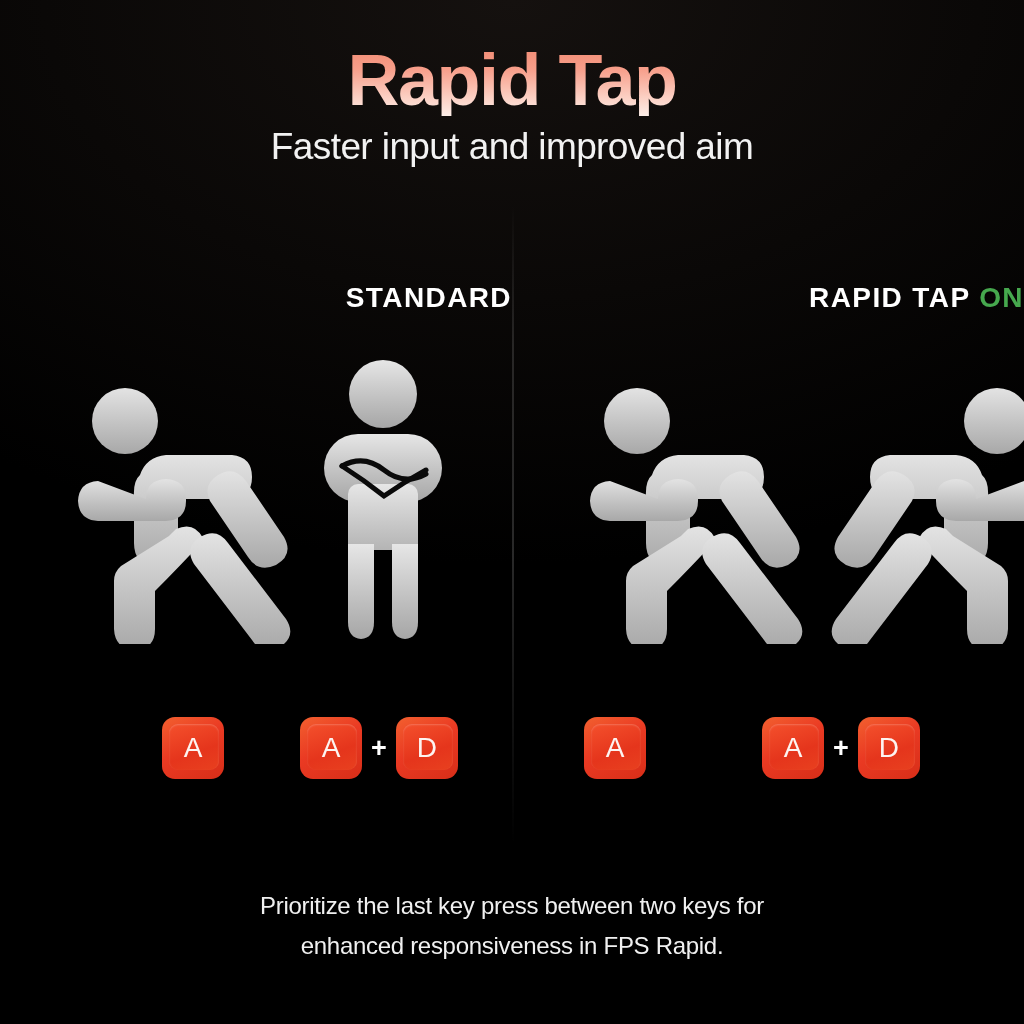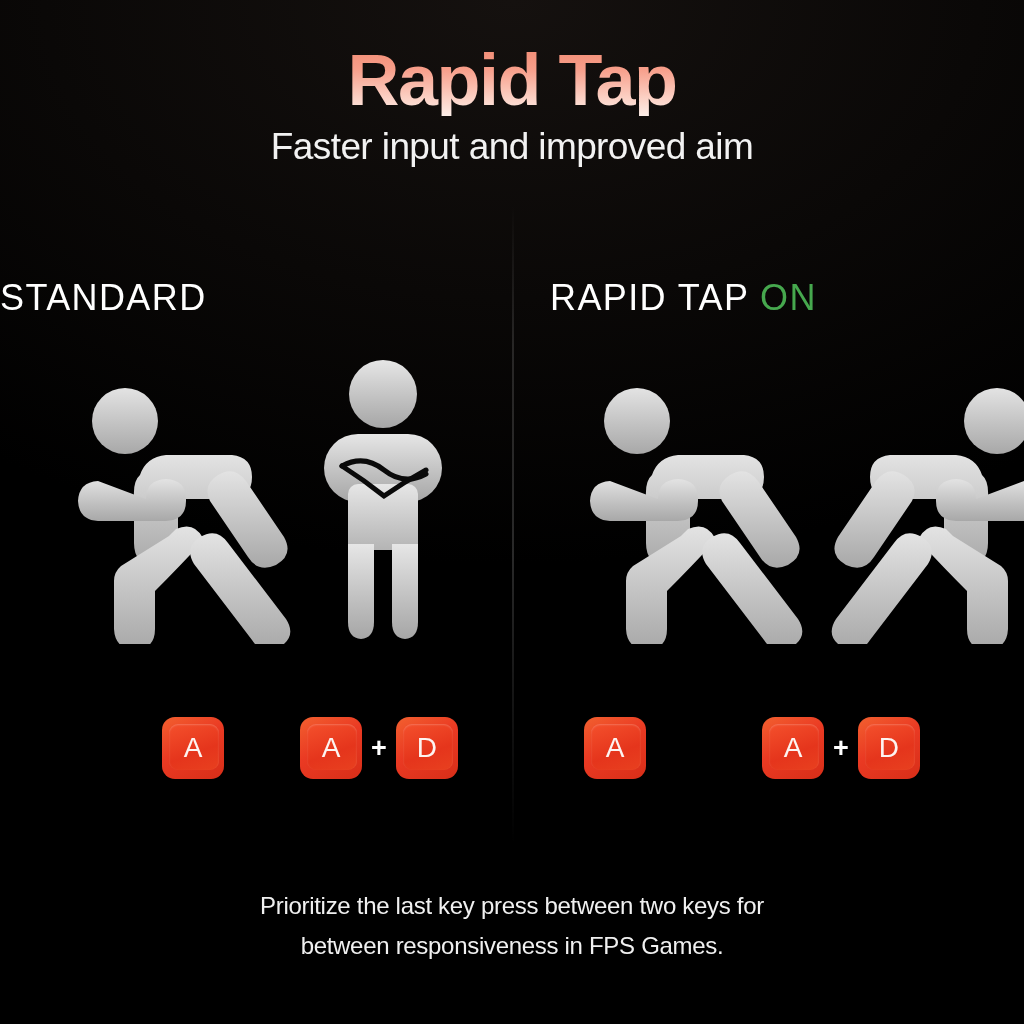--- a/index.html
+++ b/index.html
@@ -66,23 +66,23 @@
     position: absolute;
     top: 280px;
     width: 512px;
     height: 500px;
     box-sizing: border-box;
   }
   #panel-standard { left: 0; }
   #panel-rapid { left: 512px; padding-left: 38px; }
 
   .panel-label {
-    text-align: left;
-    font-size: 36px;
-    font-weight: 400;
+    text-align: right;
+    font-size: 28px;
+    font-weight: 700;
     letter-spacing: 1.4px;
     color: #ffffff;
     height: 36px;
     line-height: 36px;
   }
   .panel-label .on {
     color: #46a84e;
   }
 
   .figures {
@@ -305,21 +305,21 @@
       <span>A</span>
     </div>
     <div class="plus">+</div>
     <div class="key">
       <span>D</span>
     </div>
   </div>
 
   <div id="footer">
     <div>Prioritize the last key press between two keys for</div>
-    <div>between responsiveness in FPS Games.</div>
+    <div>enhanced responsiveness in FPS Rapid.</div>
   </div>
 
 <div class="keyrow" id="keys-std-1" style="position: absolute; left: 162px; top: 716px; bottom: auto;">
       <div class="key">
         <span>A</span>
       </div>
     </div>
     <div class="keyrow" id="keys-std-2" style="position: absolute; left: 300px; top: 716px; bottom: auto;">
       <div class="key">
         <span>A</span>

